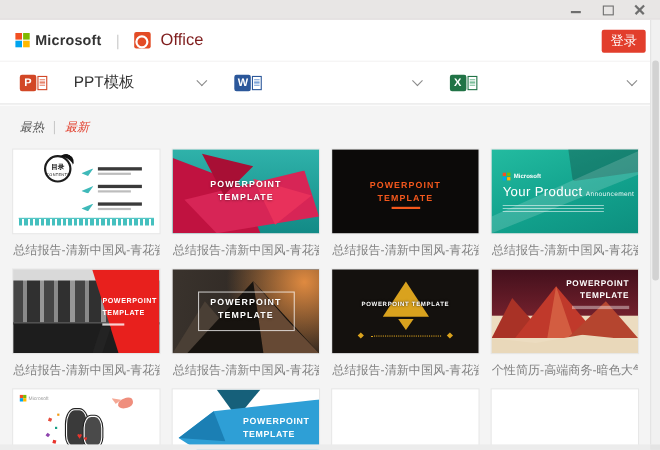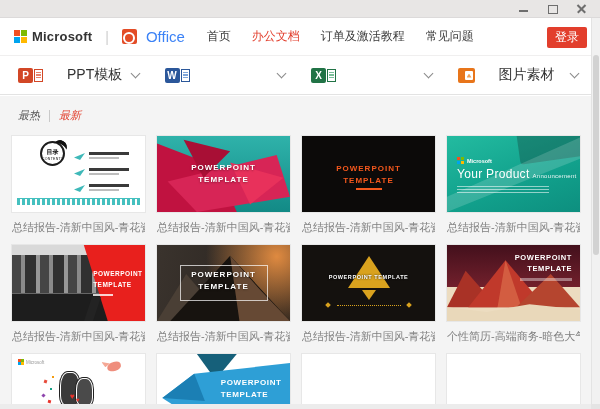--- a/index.html
+++ b/index.html
@@ -20,21 +20,21 @@
   .navbar { height:37px; background:#fff; display:flex; align-items:center; padding:0 12px 0 14px; position:relative; }
   .mslogo { display:flex; align-items:center; gap:5px; }
   .sq4 { width:13px; height:13px; display:grid; grid-template-columns:6px 6px; grid-template-rows:6px 6px; gap:1px; }
   .sq4 i { display:block; } .sq4 i:nth-child(1){background:#f25022;} .sq4 i:nth-child(2){background:#7fba00;}
   .sq4 i:nth-child(3){background:#00a4ef;} .sq4 i:nth-child(4){background:#ffb900;}
   .ms-name { font-size:13px; font-weight:bold; color:#333; letter-spacing:.2px; }
   .brand-sep { color:#cfcfcf; font-size:14px; margin:0 8px; font-weight:normal; }
   .office-ico { width:15px; height:15px; background:#e34c26; border-radius:2px; position:relative; margin-right:4px; }
   .office-ico::after { content:""; position:absolute; right:2px; top:3px; width:8px; height:8px;
                        border:2px solid #fff; border-radius:50%; }
-  .office-name { font-size:15px; color:#3b82f6; }
+  .office-name { font-size:15px; color:#7f1d1d; }
   .navlinks { display:flex; gap:21px; margin-left:22px; }
   .navlink { font-size:12px; color:#3c3c3c; cursor:pointer; white-space:nowrap; }
   .navlink.active { color:#e23e2c; }
   .login-btn { position:absolute; right:13px; top:9px; width:40px; height:21px; background:#e23e2c; color:#fff;
                font-size:12px; display:flex; align-items:center; justify-content:center; border-radius:2px; cursor:pointer; }
 
   
   .catbar { height:40px; background:#fff; border-top:1px solid #f0efef; border-bottom:1px solid #e3e3e3;
             display:flex; padding:0 10px 0 4px; }
   .cat { flex:1; display:flex; align-items:center; padding:0 12px 0 14px; cursor:pointer; }
@@ -225,26 +225,20 @@
           <i></i>
           <i></i>
           <i></i>
           <i></i>
         </div>
       <span class="ms-name">Microsoft</span>
       <span class="brand-sep">|</span>
       <span class="office-ico"></span>
       <span class="office-name">Office</span>
     </div>
-    <div class="navlinks">
-      <span class="navlink">首页</span>
-      <span class="navlink active">办公文档</span>
-      <span class="navlink">订单及激活教程</span>
-      <span class="navlink">常见问题</span>
-    </div>
     <div class="login-btn">登录</div>
   </div>
 
   <div class="catbar">
     <div class="cat">
       <span class="doc-icon ppt">
         <span class="tile">P</span>
         <span class="page">
             <i></i>
             <i></i>
@@ -267,25 +261,20 @@
     </div>
     <div class="cat">
       <span class="doc-icon xls">
         <span class="tile">X</span>
         <span class="page">
             <i></i>
             <i></i>
             <i></i>
           </span>
       </span>
-      <span class="chev"></span>
-    </div>
-    <div class="cat">
-      <span class="img-ico"></span>
-      <span class="cat-label">图片素材</span>
       <span class="chev"></span>
     </div>
   </div>
 
   <div class="content">
     <div class="filterrow">
       <span class="filter hot">最热</span>
       <span class="fsep"></span>
       <span class="filter new">最新</span>
     </div>

